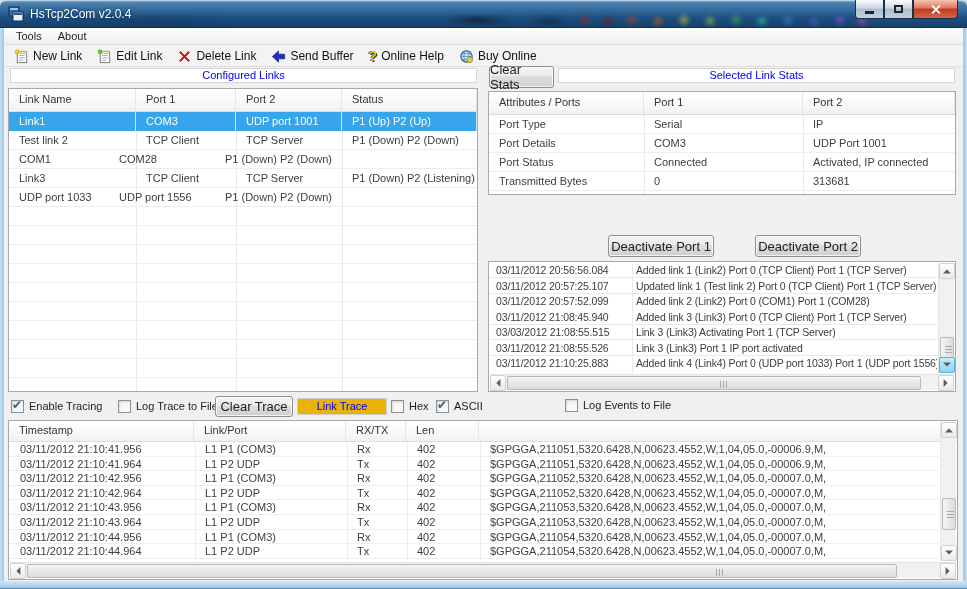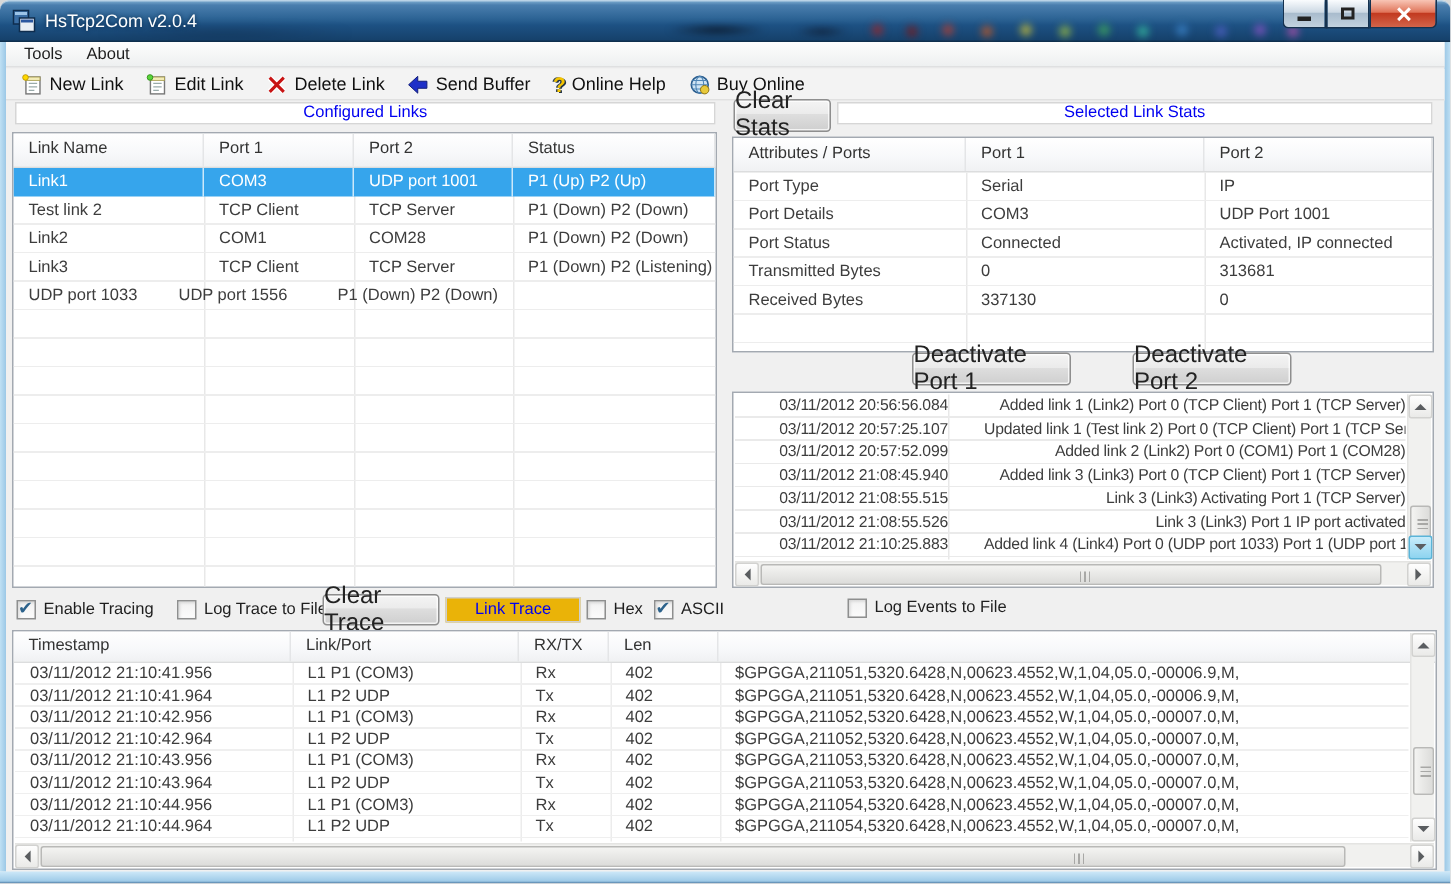--- a/index.html
+++ b/index.html
@@ -51,58 +51,58 @@
   .menu-item{color:#1e1e1e;}
   .toolbar{position:absolute;left:4px;top:46px;width:959px;height:21px;display:flex;align-items:center;
     background:#f3f3f3;border-bottom:1px solid #e0e0e0;box-sizing:border-box;padding-left:6px;gap:4px;}
   .tbtn{display:flex;align-items:center;gap:4px;padding:1px 7px 1px 4px;font-size:12px;color:#111;}
   .q-icon{font-weight:bold;font-size:14px;color:#f4c400;text-shadow:1px 1px 0 #234, -1px 0 0 #345;}
   
   .blue-band{position:absolute;background:#fff;border:1px solid #d6d6d6;box-sizing:border-box;
     text-align:center;color:var(--accent);line-height:13px;}
   .btn{position:absolute;display:flex;align-items:center;justify-content:center;cursor:default;
     background:linear-gradient(180deg,#f4f4f4 0%,#ebebeb 45%,#dedede 46%,#cfcfcf 100%);
-    border:1px solid #8e8e8e;border-radius:3px;font-size:16px;color:#222;box-sizing:border-box;
+    border:1px solid #8e8e8e;border-radius:3px;font-size:13px;color:#222;box-sizing:border-box;
     box-shadow:inset 0 0 0 1px rgba(255,255,255,.75);}
   .listbox{position:absolute;background:#fff;border:1px solid #a3a9b1;box-sizing:border-box;overflow:hidden;}
   .thead{display:flex;height:22px;line-height:21px;color:#333;
     background:linear-gradient(180deg,#ffffff,#f7f8fa 60%,#f0f1f3);border-bottom:1px solid #dcddde;}
   .th{box-sizing:border-box;padding-left:10px;border-right:1px solid #e4e5e7;overflow:hidden;white-space:nowrap;}
   .trow{display:flex;white-space:nowrap;}
   .tc{box-sizing:border-box;padding-left:10px;overflow:hidden;white-space:nowrap;color:#3d3d3d;}
   .trow.sel{background:var(--sel);}
   .trow.sel .tc{color:#fff;border-right:1px solid rgba(255,255,255,.75);}
   
   #links-table{left:8px;top:88px;width:470px;height:304px;}
   #links-rows{position:relative;height:281px;
     background-image:
       repeating-linear-gradient(180deg, rgba(0,0,0,0) 0 18px, #ededed 18px 19px),
       linear-gradient(#e8e8e8,#e8e8e8),linear-gradient(#e8e8e8,#e8e8e8),linear-gradient(#e8e8e8,#e8e8e8);
     background-size:auto, 1px 100%, 1px 100%, 1px 100%;
     background-position:0 0, 127px 0, 227px 0, 333px 0;background-repeat:repeat, no-repeat,no-repeat,no-repeat;}
   #links-rows .trow{height:19px;line-height:18px;}
   .lc0{width:127px;} .lc1{width:100px;} .lc2{width:106px;} .lc3{flex:1;}
   
-  #stats-table{left:488px;top:91px;width:468px;height:144px;}
+  #stats-table{left:488px;top:91px;width:468px;height:104px;}
   #stats-rows{position:relative;height:118px;
     background-image:
       repeating-linear-gradient(180deg, rgba(0,0,0,0) 0 18px, #ededed 18px 19px),
       linear-gradient(#e8e8e8,#e8e8e8),linear-gradient(#e8e8e8,#e8e8e8);
     background-size:auto,1px 100%,1px 100%;background-position:0 0,155px 0,314px 0;background-repeat:repeat,no-repeat,no-repeat;}
   #stats-rows .trow{height:19px;line-height:18px;}
   .sc0{width:155px;} .sc1{width:159px;} .sc2{flex:1;}
   
   #event-log{left:488px;top:261px;width:468px;height:131px;}
   #event-rows{position:absolute;left:1px;top:1px;right:18px;bottom:18px;font-size:10.5px;
     background-image:
       repeating-linear-gradient(180deg, rgba(0,0,0,0) 0 14.5px, #eaeaea 14.5px 15.5px),
       linear-gradient(#e8e8e8,#e8e8e8);
     background-size:auto,1px 100%;background-position:0 0,142px 0;background-repeat:repeat,no-repeat;}
-  #event-rows .trow{height:15.5px;line-height:15px;letter-spacing:-0.15px;text-align:right;}
-  .ec0{width:142px;padding-left:6px;box-sizing:border-box;} .ec1{flex:1;padding-left:24px;box-sizing:border-box;}
+  #event-rows .trow{height:15.5px;line-height:15px;letter-spacing:-0.15px;}
+  .ec0{width:142px;padding-left:6px;box-sizing:border-box;} .ec1{flex:1;padding-left:4px;box-sizing:border-box;}
   
   #trace-table{left:8px;top:420px;width:950px;height:160px;}
   #trace-table .thead{height:20px;line-height:19px;}
   #trace-rows{position:absolute;left:1px;top:21px;right:18px;bottom:18px;
     background-image:
       repeating-linear-gradient(180deg, rgba(0,0,0,0) 0 13.6px, #efefef 13.6px 14.6px),
       linear-gradient(#ececec,#ececec),linear-gradient(#ececec,#ececec),linear-gradient(#ececec,#ececec),linear-gradient(#ececec,#ececec);
     background-size:auto,1px 100%,1px 100%,1px 100%,1px 100%;
     background-position:0 0,185px 0,337px 0,397px 0,470px 0;background-repeat:repeat,no-repeat,no-repeat,no-repeat,no-repeat;}
   #trace-rows .trow{height:14.6px;line-height:14.3px;}
@@ -240,21 +240,20 @@
           <span class="tc lc2">UDP port 1001</span>
           <span class="tc lc3">P1 (Up) P2 (Up)</span>
         </div>
         <div class="trow">
           <span class="tc lc0">Test link 2</span>
           <span class="tc lc1">TCP Client</span>
           <span class="tc lc2">TCP Server</span>
           <span class="tc lc3">P1 (Down) P2 (Down)</span>
         </div>
         <div class="trow">
-          <span class="tc lc0">Link2</span>
           <span class="tc lc1">COM1</span>
           <span class="tc lc2">COM28</span>
           <span class="tc lc3">P1 (Down) P2 (Down)</span>
         </div>
         <div class="trow">
           <span class="tc lc0">Link3</span>
           <span class="tc lc1">TCP Client</span>
           <span class="tc lc2">TCP Server</span>
           <span class="tc lc3">P1 (Down) P2 (Listening)</span>
         </div>
@@ -317,21 +316,21 @@
         </div>
         <div class="trow">
           <span class="tc ec0">03/11/2012 20:57:52.099</span>
           <span class="tc ec1">Added link 2 (Link2) Port 0 (COM1) Port 1 (COM28)</span>
         </div>
         <div class="trow">
           <span class="tc ec0">03/11/2012 21:08:45.940</span>
           <span class="tc ec1">Added link 3 (Link3) Port 0 (TCP Client) Port 1 (TCP Server)</span>
         </div>
         <div class="trow">
-          <span class="tc ec0">03/11/2012 21:08:55.515</span>
+          <span class="tc ec0">03/03/2012 21:08:55.515</span>
           <span class="tc ec1">Link 3 (Link3) Activating Port 1 (TCP Server)</span>
         </div>
         <div class="trow">
           <span class="tc ec0">03/11/2012 21:08:55.526</span>
           <span class="tc ec1">Link 3 (Link3) Port 1 IP port activated</span>
         </div>
         <div class="trow">
           <span class="tc ec0">03/11/2012 21:10:25.883</span>
           <span class="tc ec1">Added link 4 (Link4) Port 0 (UDP port 1033) Port 1 (UDP port 1556)</span>
         </div>

